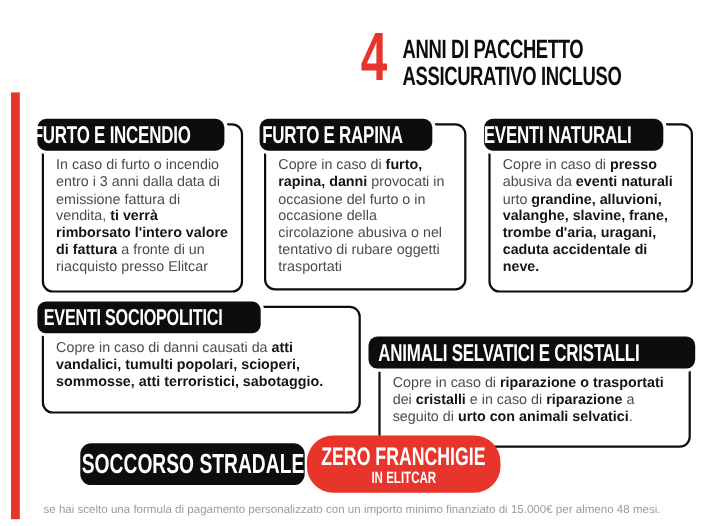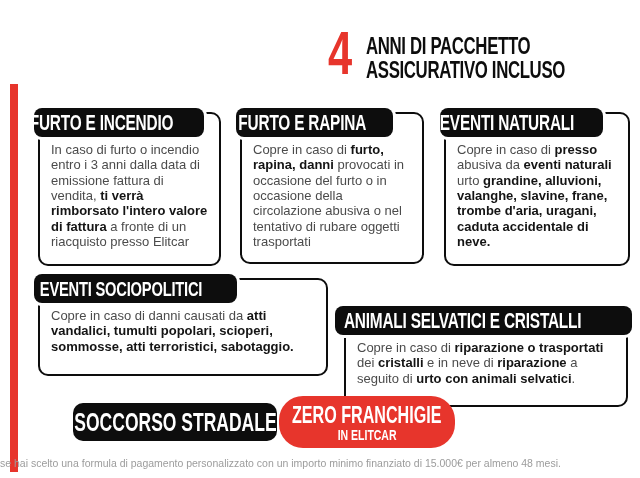--- a/index.html
+++ b/index.html
@@ -52,21 +52,21 @@
   .badge .cond { font-size:25px; }
   .zero-box {
     position:absolute; left:240px; top:396px; width:176px; height:52px;
     background:var(--red); color:#fff; border-radius:24px;
     display:flex; flex-direction:column; align-items:center; justify-content:center; font-weight:bold;margin-left:39px;
   }
   .zero-box .l1 { font-size:23px; line-height:24px; }
   .zero-box .l2 { font-size:15px; line-height:15px; }
 
   .footnote {
-    position:absolute; left:0; right:0; top:457px; 
+    position:absolute; left:0; right:0; top:457px; text-align:center;
     font-size:10.5px; color:#9c9c9c;
   }
 </style>
 </head>
 <body>
 
 <div class="canvas" style="--red: #e7352c; --ink: #0d0d0d;">
 
   <div class="red-bar"></div>
 
@@ -101,21 +101,21 @@
     <div class="pill" style="left:-6px; top:-6px; width:203px;">
         <span class="cond" style="font-size:21px;">EVENTI SOCIOPOLITICI</span>
       </div>
     <p class="body"><span>Copre in caso di danni causati da </span><b>atti vandalici, tumulti popolari, scioperi, sommosse, atti terroristici, sabotaggio.</b></p>
   </section>
 
   <section class="card" style="left:344px; top:290px; width:284px; height:97px;margin-top:20px;">
     <div class="pill" style="left:-11px; top:-6px; width:297px;">
         <span class="cond">ANIMALI SELVATICI E CRISTALLI</span>
       </div>
-    <p class="body"><span>Copre in caso di </span><b>riparazione o trasportati</b><span> dei </span><b>cristalli</b><span> e in neve di </span><b>riparazione</b><span> a seguito di </span><b>urto con animali selvatici</b><span>.</span></p>
+    <p class="body"><span>Copre in caso di </span><b>riparazione o trasportati</b><span> dei </span><b>cristalli</b><span> e in caso di </span><b>riparazione</b><span> a seguito di </span><b>urto con animali selvatici</b><span>.</span></p>
   </section>
 
   <div class="badge" style="left:29px; width:204px;">
     <span class="cond">SOCCORSO STRADALE</span>
   </div>
 
   <div class="zero-box">
     <span class="l1 cond">ZERO FRANCHIGIE</span>
     <span class="l2 cond">IN ELITCAR</span>
   </div>

